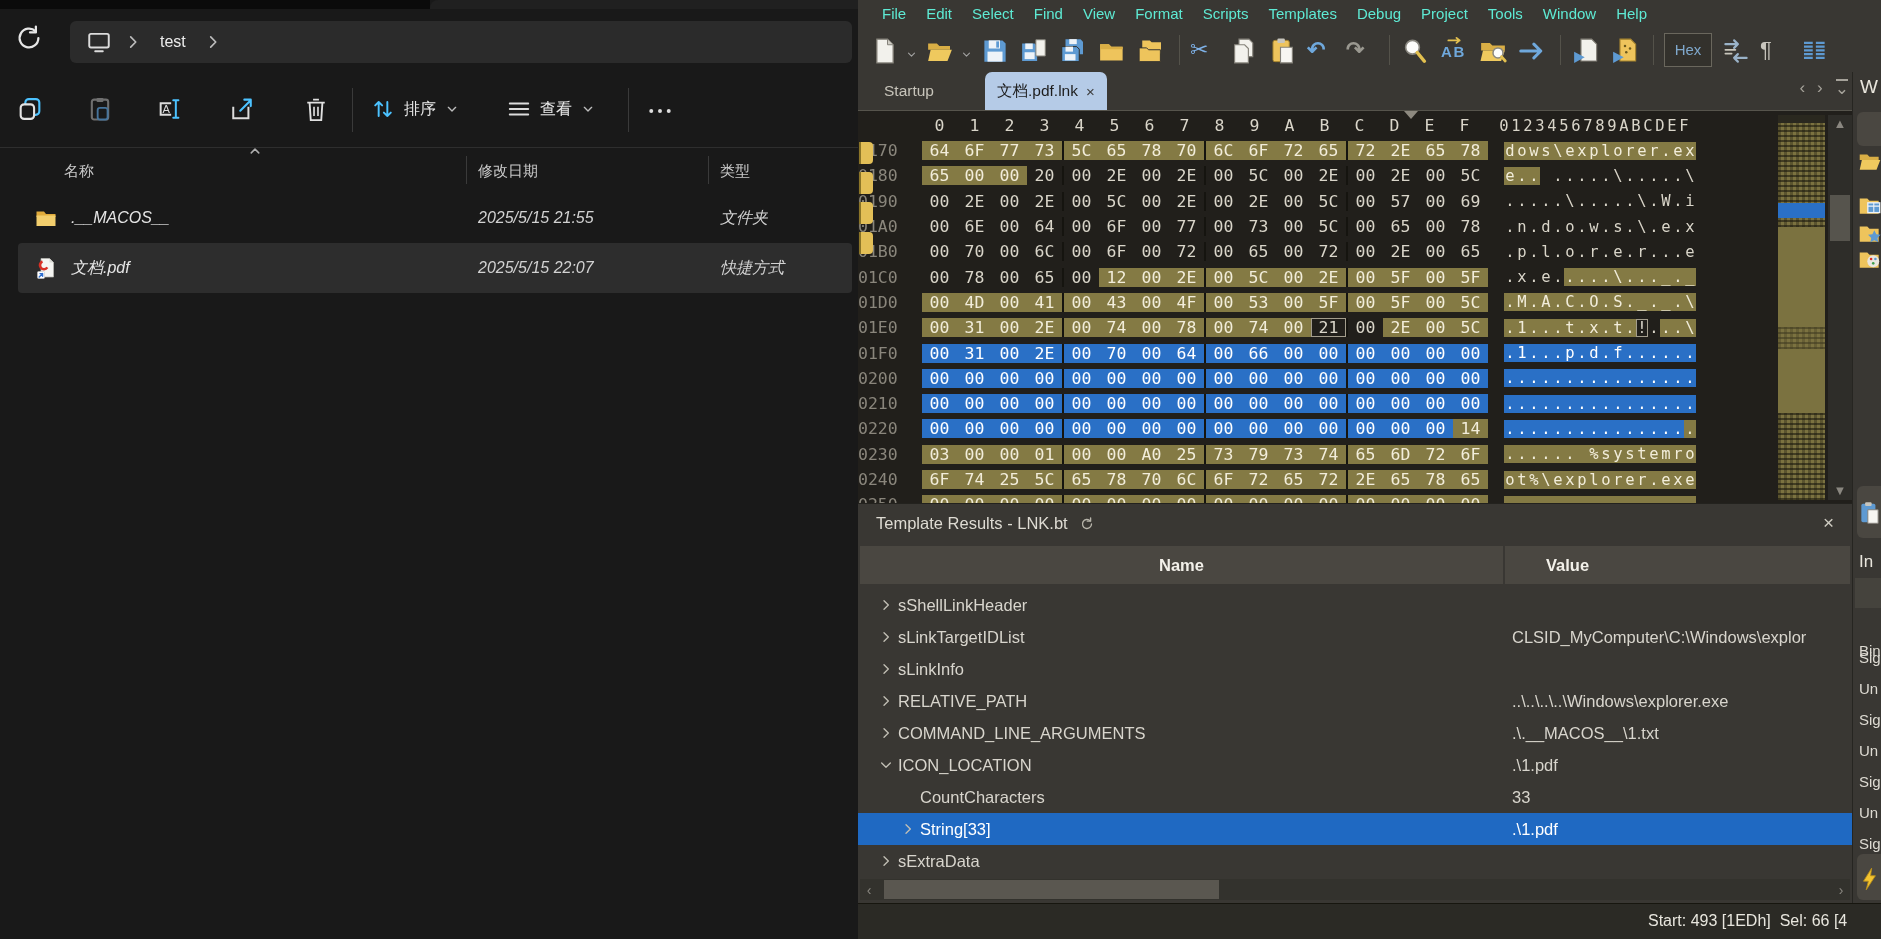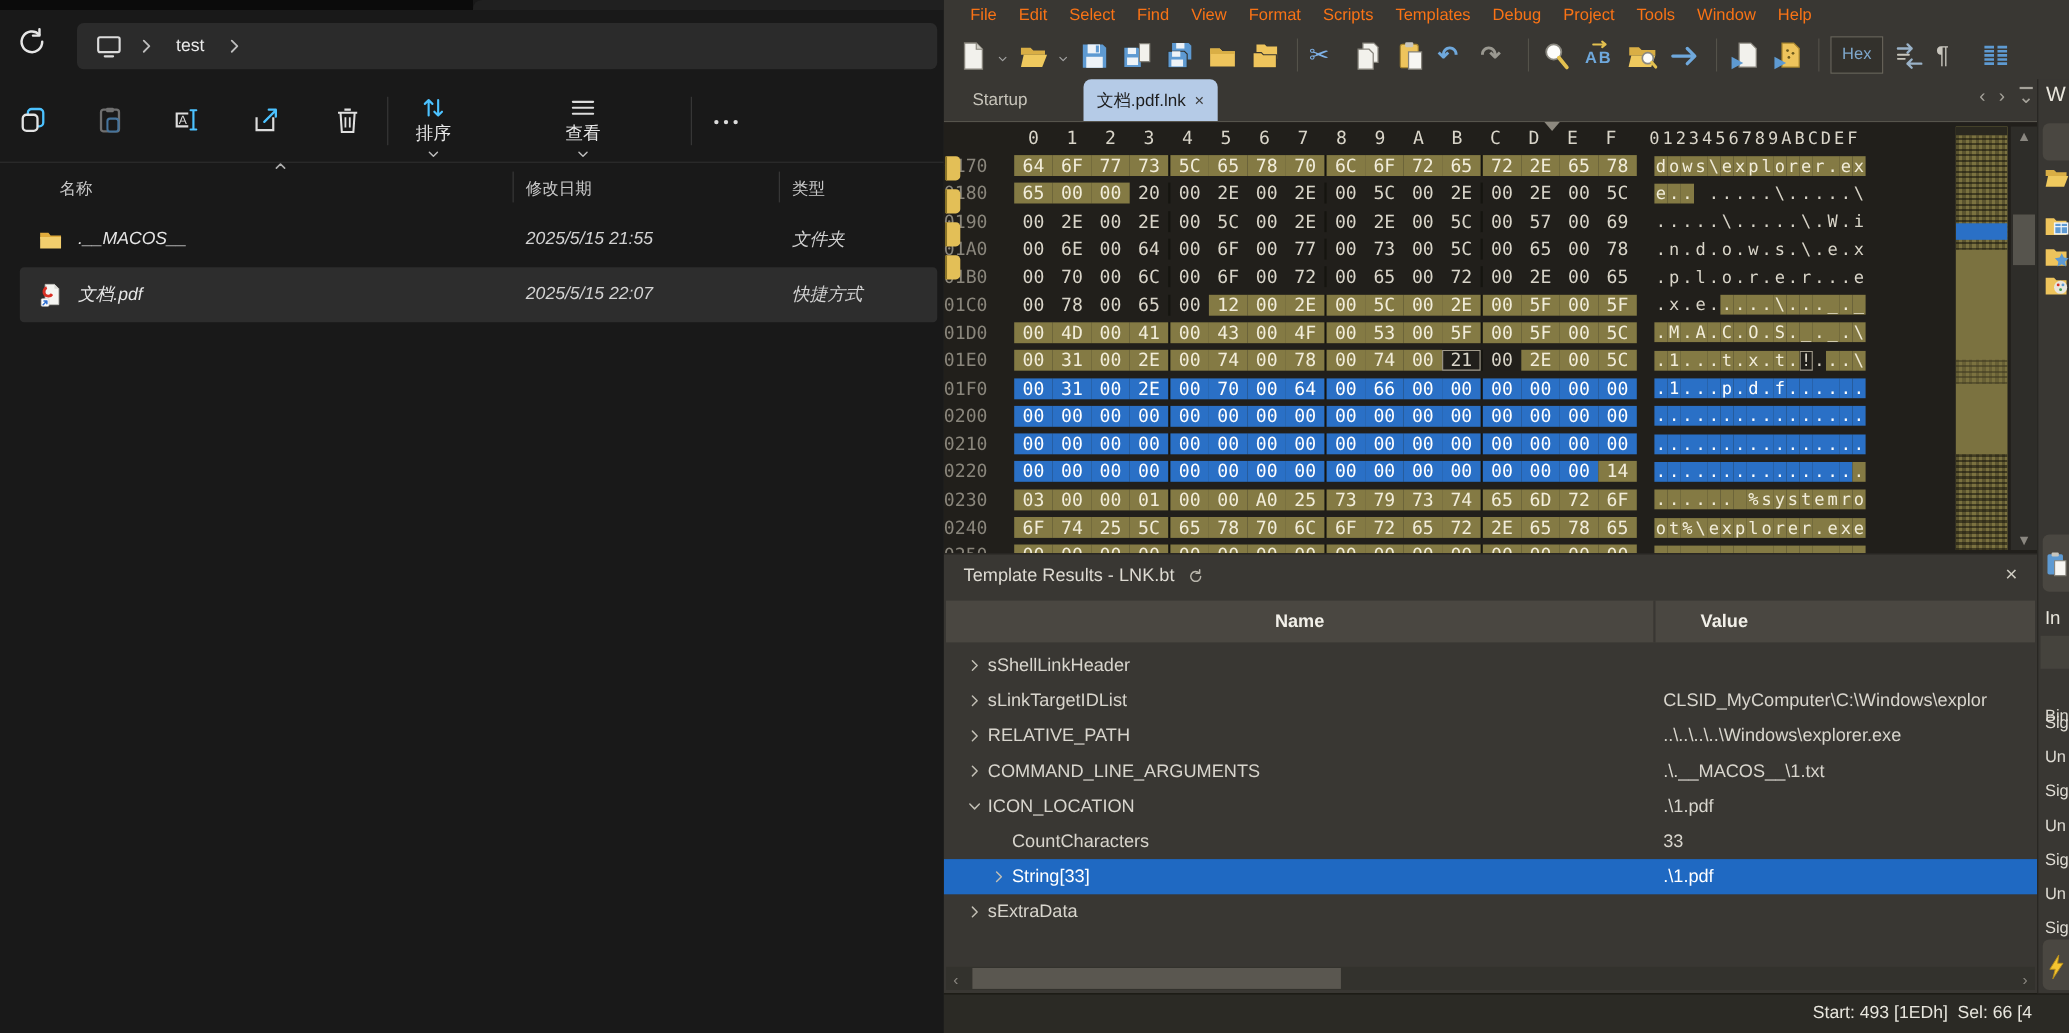--- a/index.html
+++ b/index.html
@@ -13,42 +13,42 @@
   .exp-nav{position:absolute;left:0;top:9px;width:858px;height:64px;}
   .icon-btn{display:flex;align-items:center;justify-content:center;}
   .refresh{position:absolute;left:14px;top:14px;width:30px;height:30px;}
   .addrbar{position:absolute;left:70px;top:12px;width:782px;height:42px;background:#2b2b2b;border-radius:6px;display:flex;align-items:center;padding-left:16px;box-sizing:border-box;}
   .addr-ico{width:26px;height:26px;}
   .addr-chev{width:22px;height:22px;margin:0 10px;}
   .addr-loc{color:#ececec;font-size:16px;margin:0 6px 0 6px;}
   .exp-toolbar{position:absolute;left:0;top:73px;width:858px;height:75px;border-bottom:1px solid #2e2e2e;box-sizing:border-box;}
   .tbi{position:absolute;top:22px;width:28px;height:28px;}
   .exp-sep{position:absolute;top:15px;width:1px;height:44px;background:#3a3a3a;}
-  .cmd-btn{position:absolute;top:12px;height:48px;display:flex;align-items:center;color:#e8e8e8;font-size:16px;flex-direction:column;}
+  .cmd-btn{position:absolute;top:12px;height:48px;display:flex;align-items:center;color:#e8e8e8;font-size:16px;}
   .cmd-btn .lbl{margin:0 8px;}
   .cmd-btn .svg24{width:26px;height:26px;}
   .svg-fit svg,.svg24 svg,.tbi svg,.addr-ico svg,.addr-chev svg,.refresh svg{width:100%;height:100%;display:block;}
   .exp-headers{position:absolute;left:0;top:150px;width:858px;height:42px;color:#c9c9c9;font-size:15px;}
-  .hdr-name{position:absolute;left:54px;top:12px;}
+  .hdr-name{position:absolute;left:64px;top:12px;}
   .hdr-date{position:absolute;left:478px;top:12px;}
   .hdr-type{position:absolute;left:720px;top:12px;}
   .hdr-div{position:absolute;top:6px;width:1px;height:28px;background:#3a3a3a;}
   .sort-ind{position:absolute;left:246px;top:-8px;width:18px;height:18px;opacity:.85;}
   .file-list{position:absolute;left:0;top:193px;width:858px;font-style:italic;}
   .file-row{height:50px;display:flex;align-items:center;border-radius:4px;margin:0 6px 0 18px;color:#e6e6e6;font-size:16px;}
   .file-row.sel{background:#2d2d2d;}
   .f-ico{width:24px;height:24px;margin-left:16px;flex:none;}
   .f-name{margin-left:13px;width:407px;flex:none;white-space:nowrap;overflow:hidden;}
   .f-date{width:242px;flex:none;color:#d2d2d2;}
   .f-type{flex:1;color:#d2d2d2;}
 
   
   .editor{position:absolute;left:858px;top:0;width:1023px;height:939px;background:#393733;overflow:hidden;color:#e7e4da;}
   .menubar{position:absolute;left:0;top:0;width:1023px;height:27px;display:flex;align-items:center;padding-left:14px;box-sizing:border-box;}
-  .menu-item{padding:0 10px;font-size:15px;color:#f97316;}
+  .menu-item{padding:0 10px;font-size:15px;color:#5eead4;}
   .edt-toolbar{position:absolute;left:0;top:27px;width:1023px;height:45px;display:flex;align-items:center;padding-left:12px;box-sizing:border-box;}
   .tb-icon{width:30px;height:28px;margin-right:9px;flex:none;}
   .tb-caret{width:13px;height:13px;margin:8px 7px 0 -4px;flex:none;opacity:.8;}
   .tb-sep{width:1px;height:30px;background:#54524a;margin:0 10px 0 4px;flex:none;}
   .tb-uni{font-size:22px;line-height:28px;text-align:center;}
   .hexbox{width:46px;height:32px;border:1px solid #6a675d;background:#33312c;color:#7fa8cc;display:flex;align-items:center;justify-content:center;font-size:15px;margin-right:9px;flex:none;}
   .tabbar{position:absolute;left:0;top:72px;width:1023px;height:38px;}
   .tab{position:absolute;top:0;height:38px;display:flex;align-items:center;font-size:15.5px;padding:0 12px;}
   .tab.inactive{color:#c7c4ba;}
   .tab.active{background:#b5cbe7;color:#1d1d1d;border-radius:7px 7px 0 0;}
@@ -1159,20 +1159,27 @@
             <span class="chev"><svg viewBox="0 0 24 24">
                 <path d="M9 5.5l6.5 6.5L9 18.5" fill="none" stroke-linecap="round" stroke-linejoin="round" stroke="#c2bfb5" stroke-width="2"></path>
               </svg></span>
             <span class="tname">sLinkTargetIDList</span>
             <span class="tval">CLSID_MyComputer\C:\Windows\explor</span>
           </div>
           <div class="trow">
             <span class="chev"><svg viewBox="0 0 24 24">
                 <path d="M9 5.5l6.5 6.5L9 18.5" fill="none" stroke-linecap="round" stroke-linejoin="round" stroke="#c2bfb5" stroke-width="2"></path>
               </svg></span>
+            <span class="tname">sLinkInfo</span>
+            <span class="tval"></span>
+          </div>
+          <div class="trow">
+            <span class="chev"><svg viewBox="0 0 24 24">
+                <path d="M9 5.5l6.5 6.5L9 18.5" fill="none" stroke-linecap="round" stroke-linejoin="round" stroke="#c2bfb5" stroke-width="2"></path>
+              </svg></span>
             <span class="tname">RELATIVE_PATH</span>
             <span class="tval">..\..\..\..\Windows\explorer.exe</span>
           </div>
           <div class="trow">
             <span class="chev"><svg viewBox="0 0 24 24">
                 <path d="M9 5.5l6.5 6.5L9 18.5" fill="none" stroke-linecap="round" stroke-linejoin="round" stroke="#c2bfb5" stroke-width="2"></path>
               </svg></span>
             <span class="tname">COMMAND_LINE_ARGUMENTS</span>
             <span class="tval">.\.__MACOS__\1.txt</span>
           </div>

